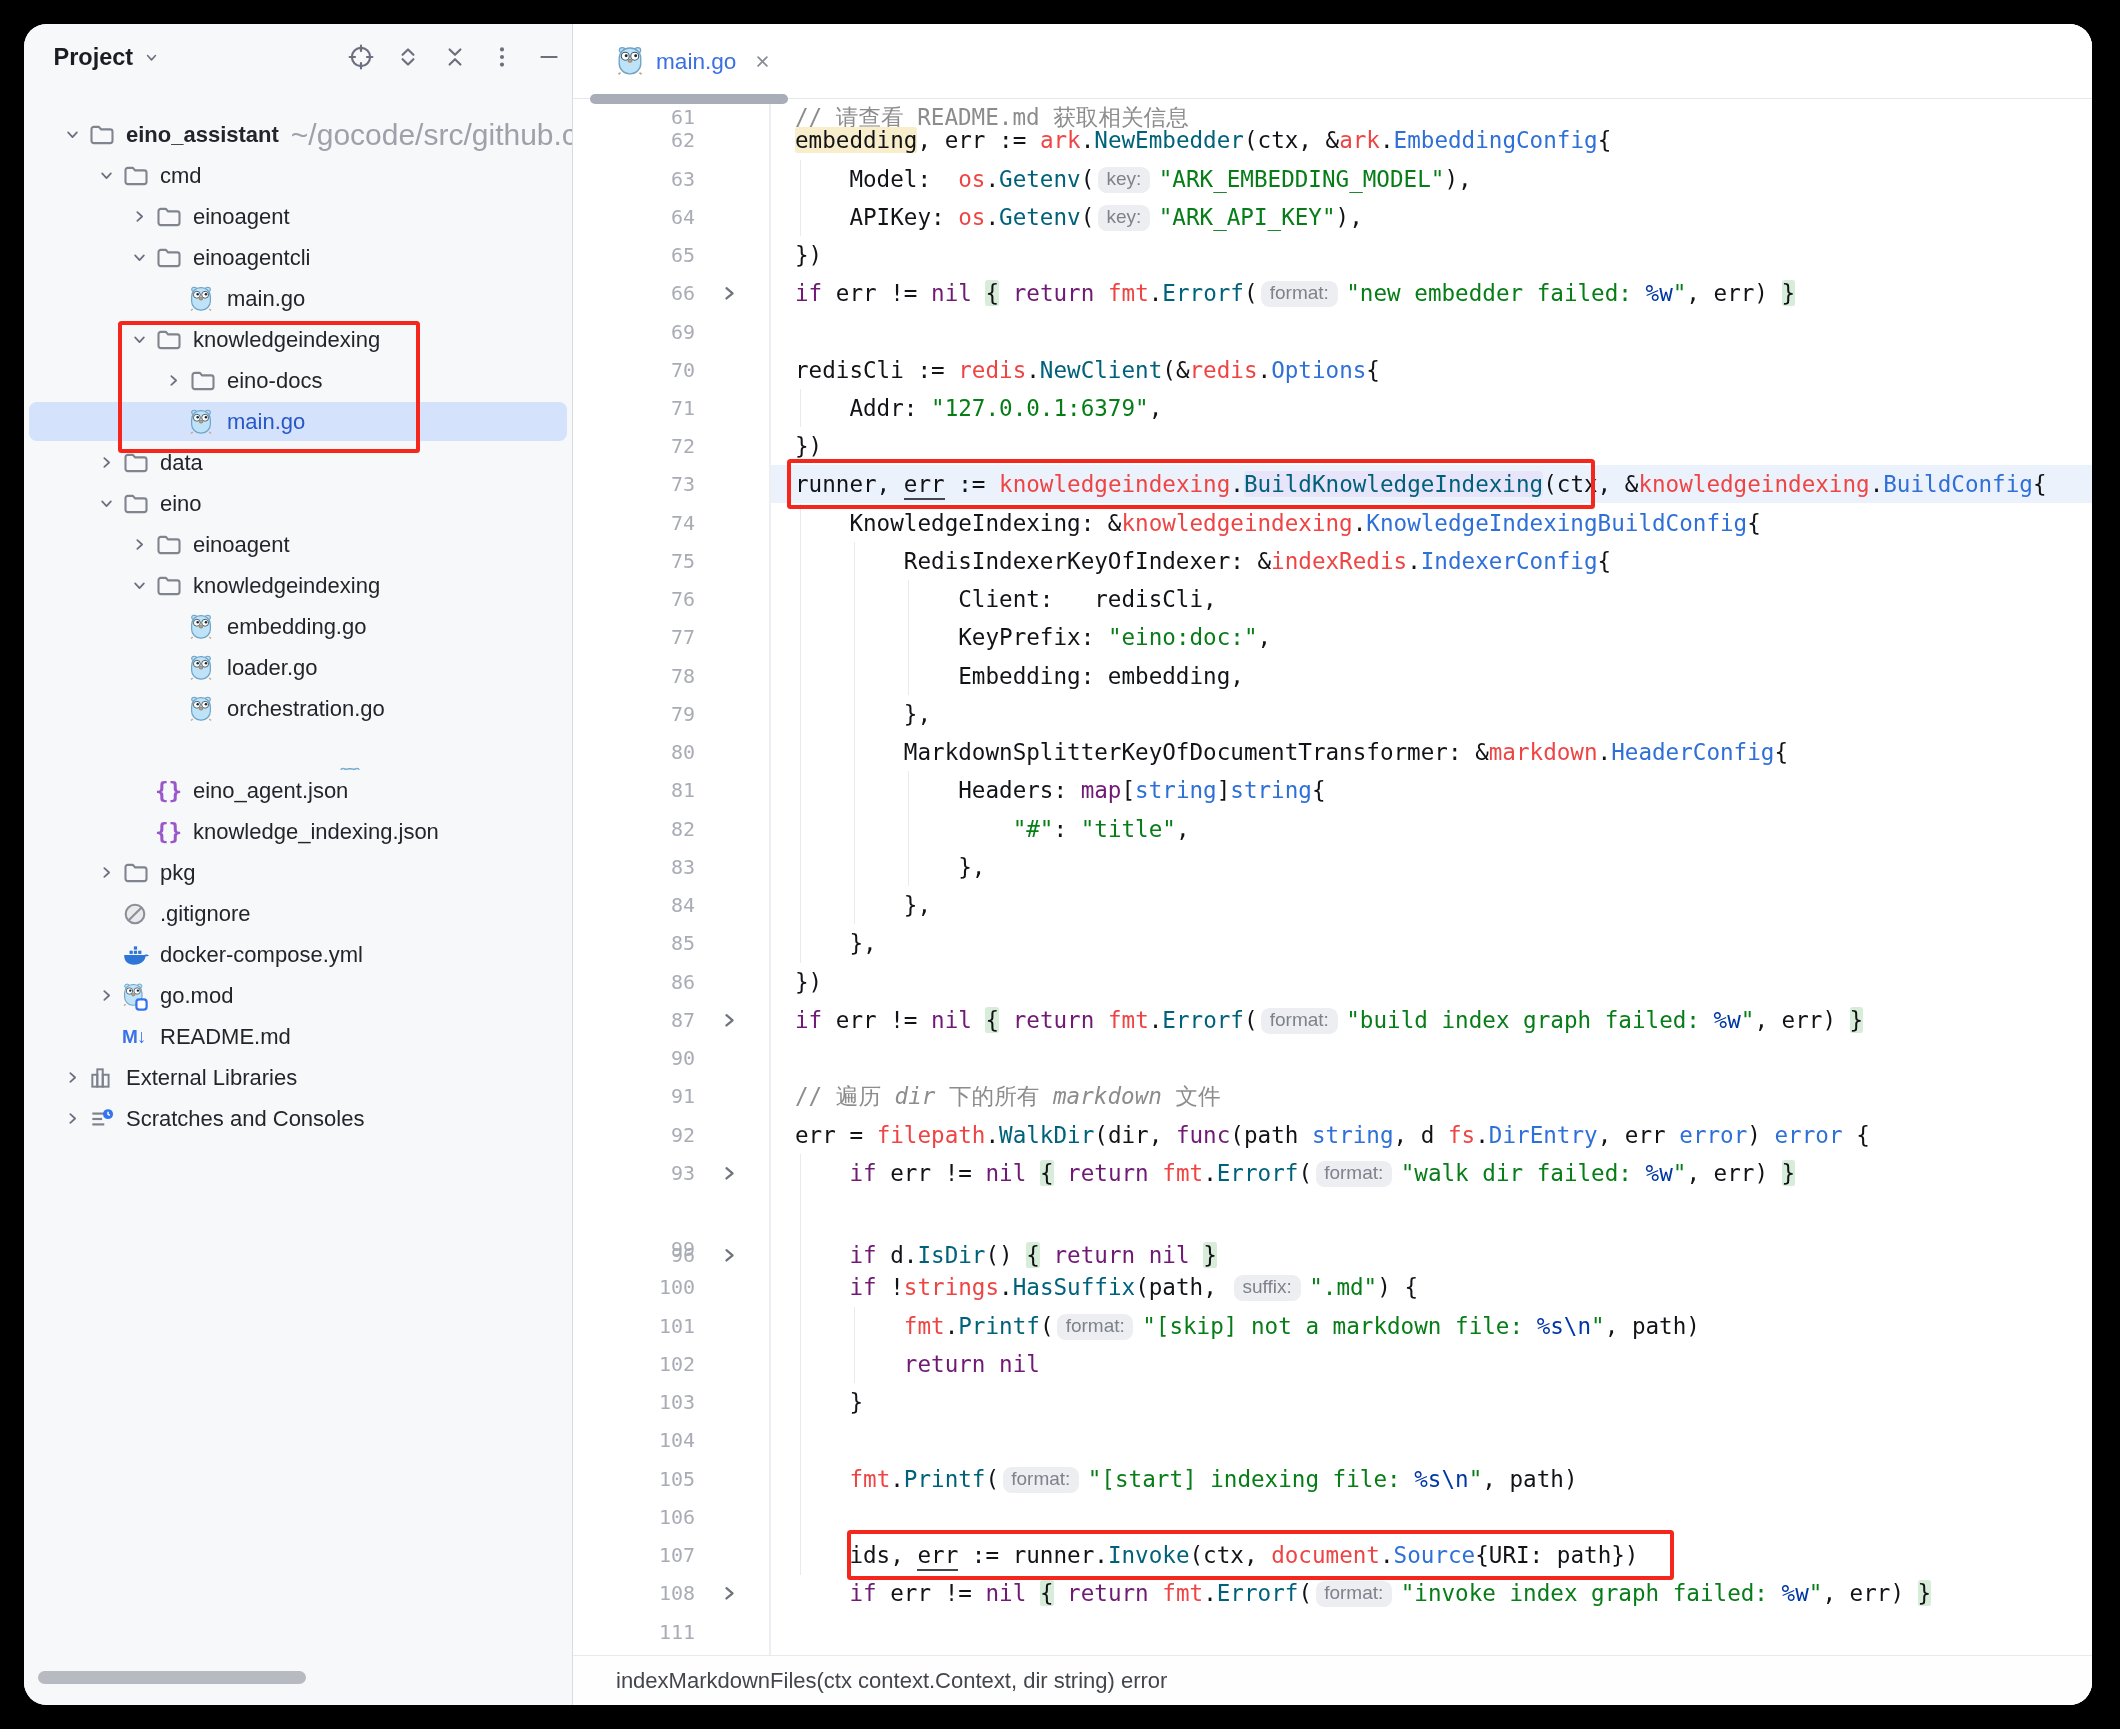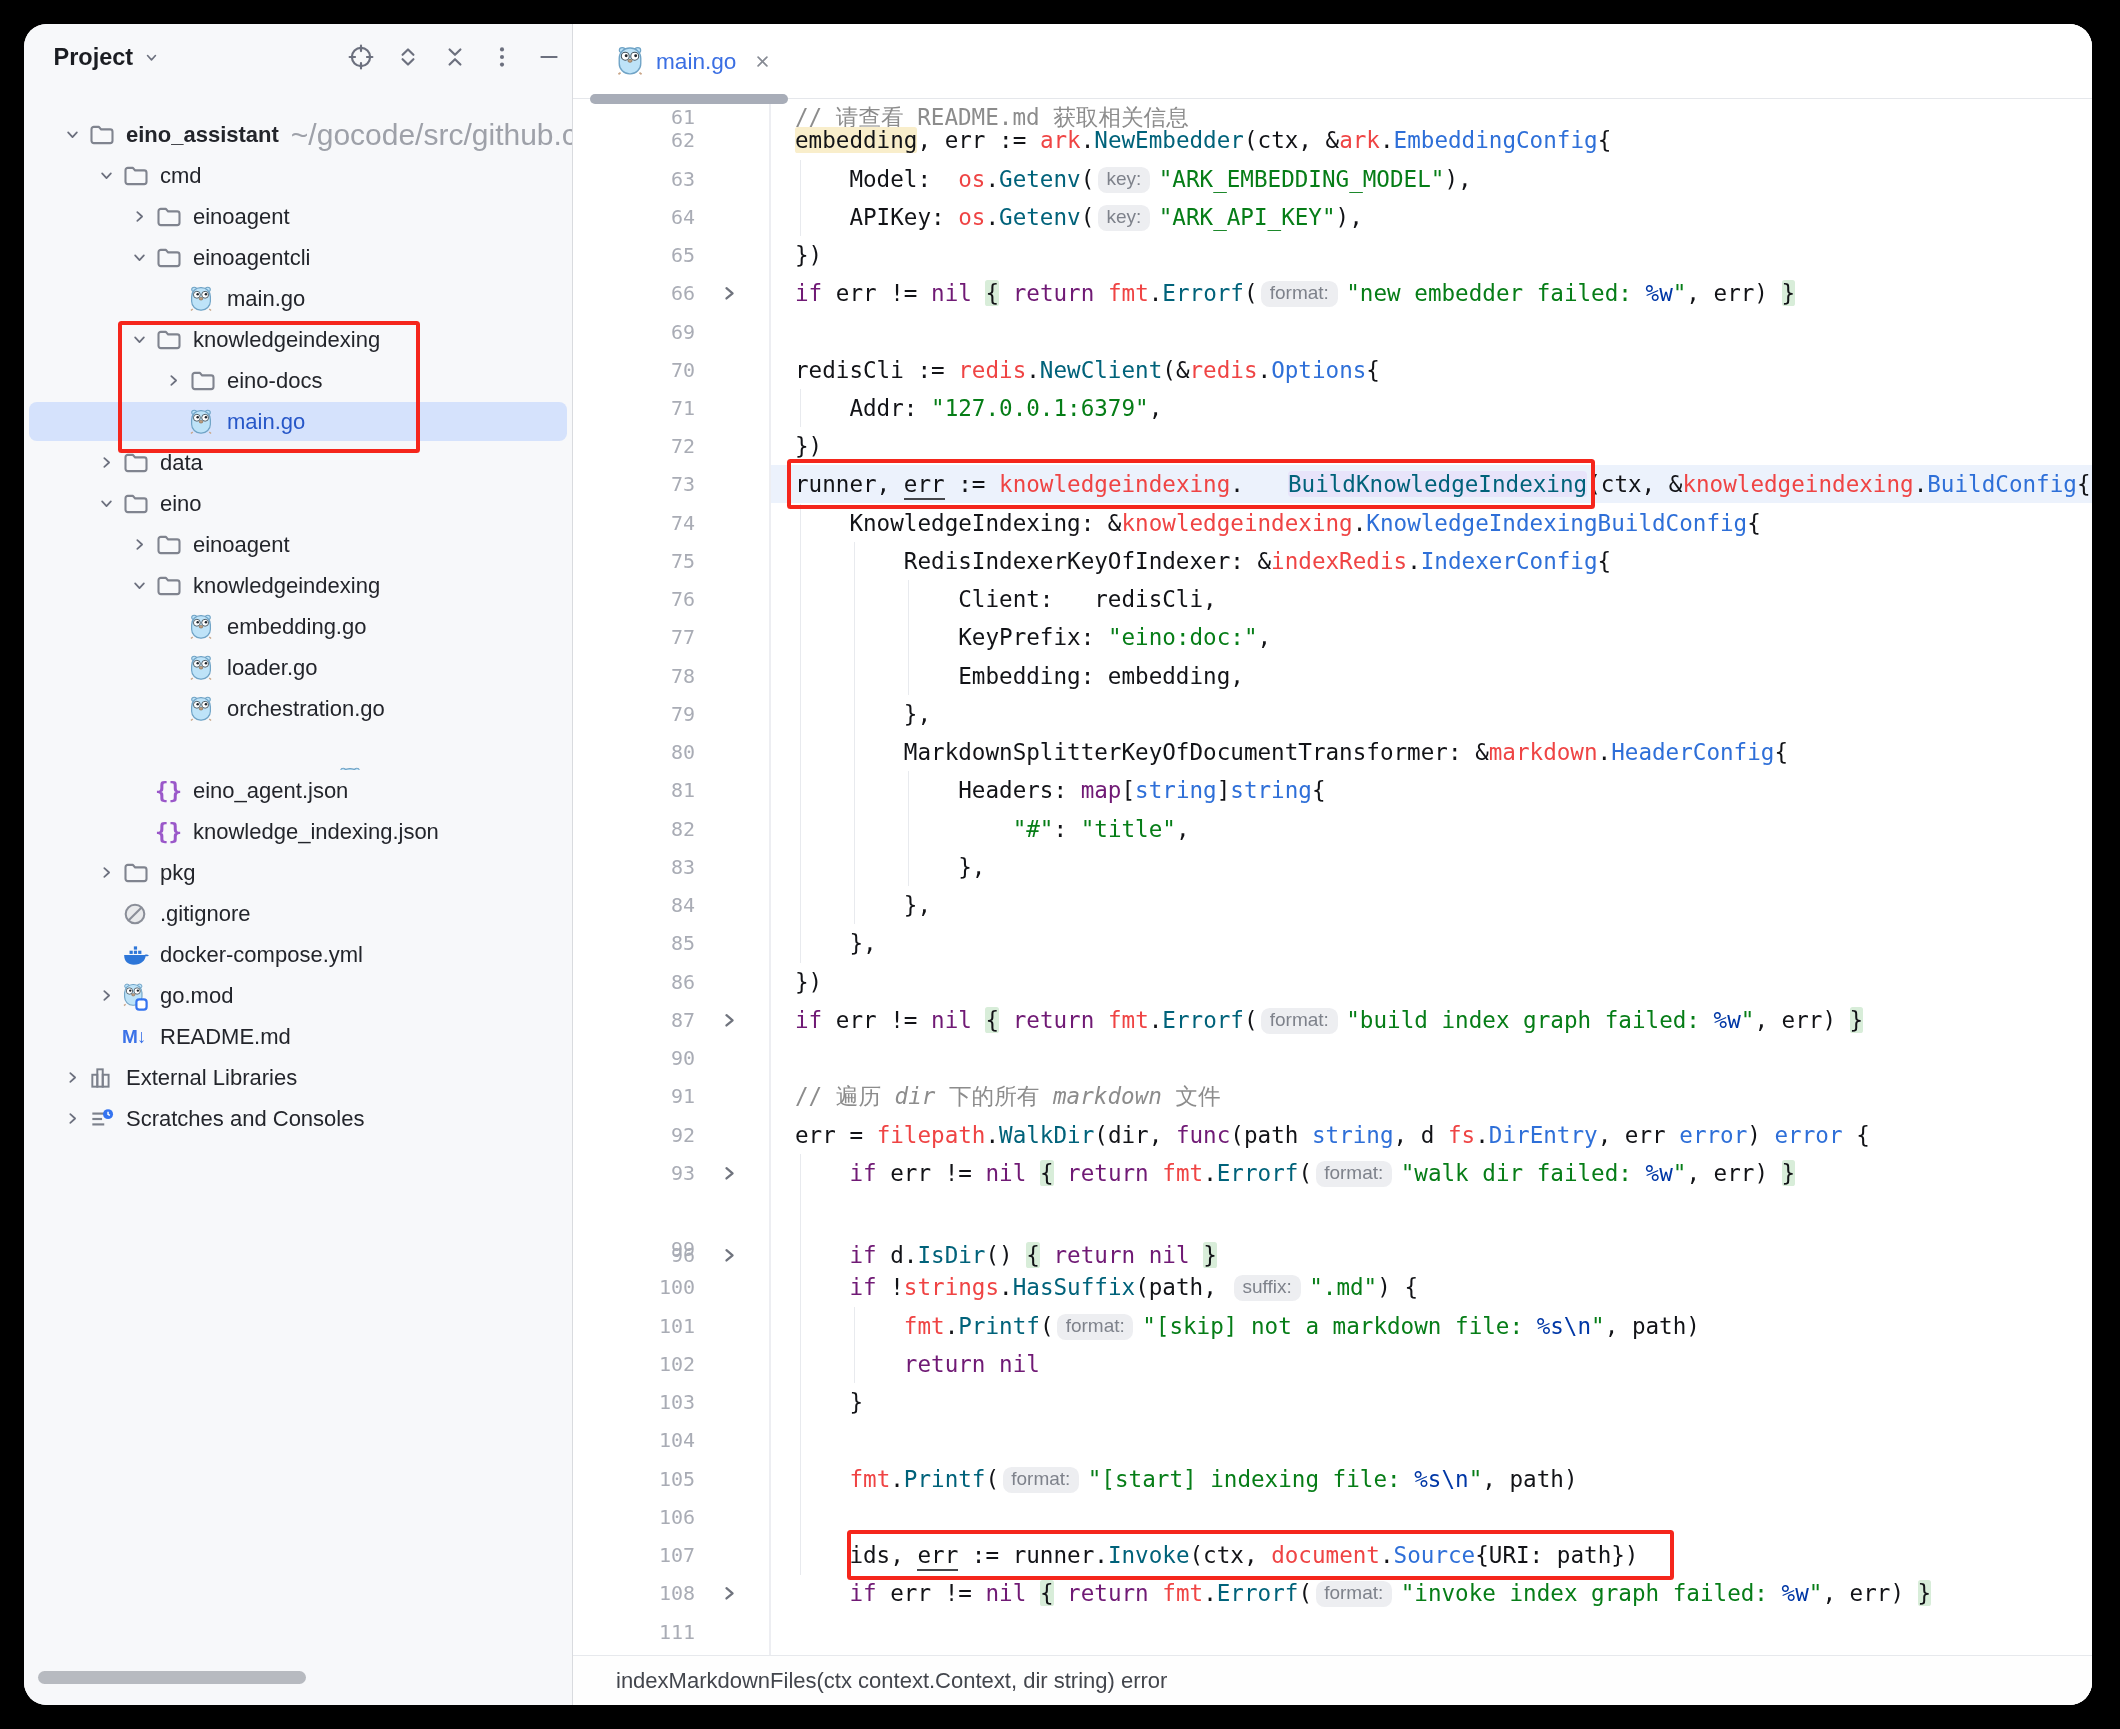--- a/index.html
+++ b/index.html
@@ -51,21 +51,21 @@
   .tk-t { color:#2E6FD8; }
   .tk-f { color:#00627A; }
   .tk-p { color:#ef4444; }
   .tk-s { color:#067D17; }
   .tk-m { color:#0037A6; }
   .tk-c { color:#8C8C8C; }
   .tk-ci { color:#8C8C8C; font-style:italic; }
   .tk-u { border-bottom:2.6px solid #44464B; padding-bottom:0.9px; }
   .tk-g { background:#D8EDD9; border-radius:2.6px; }
   .tk-hlc { background:#F9EECB; border-radius:2.6px; }
-  .tk-hlv { background:#E8E4FA; border-radius:4px;margin-left:44px; }
+  .tk-hlv { background:#E8E4FA; border-radius:4px; }
   .inlay { display:inline-block; font-family:"Liberation Sans","DejaVu Sans",sans-serif; font-size:19px; color:#7E828B; background:#EDEEF1; border-radius:8.7px; padding:1.7px 8.7px 2.6px; margin:0 8.7px 0 3.5px; vertical-align:1.7px; line-height:normal; }
 
   .bottombar { position:absolute; left:0; right:0; bottom:0; height:50px; background:#FEFEFE; border-top:0.9px solid #E7E9ED; z-index:12; display:flex; align-items:center; }
   .bottombar .sig { font-size:22px; color:#43464D; margin-left:43px; white-space:nowrap; }
 
   .anno { position:absolute; border:4.3px solid #F5261C; border-radius:3.5px; z-index:6; pointer-events:none; }
   .anno-tree { left:94px; top:297px; width:302px; height:132px; z-index:7; }
   .anno-l73 { left:214px; top:435px; width:808px; height:50px; }
   .anno-l107 { left:274px; top:1506px; width:827px; height:50px; }
 </style>

